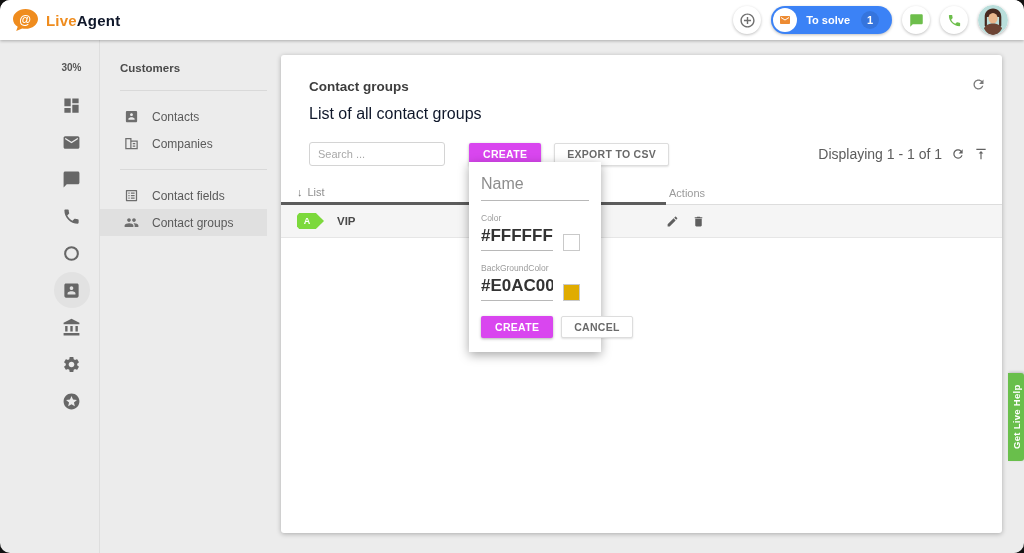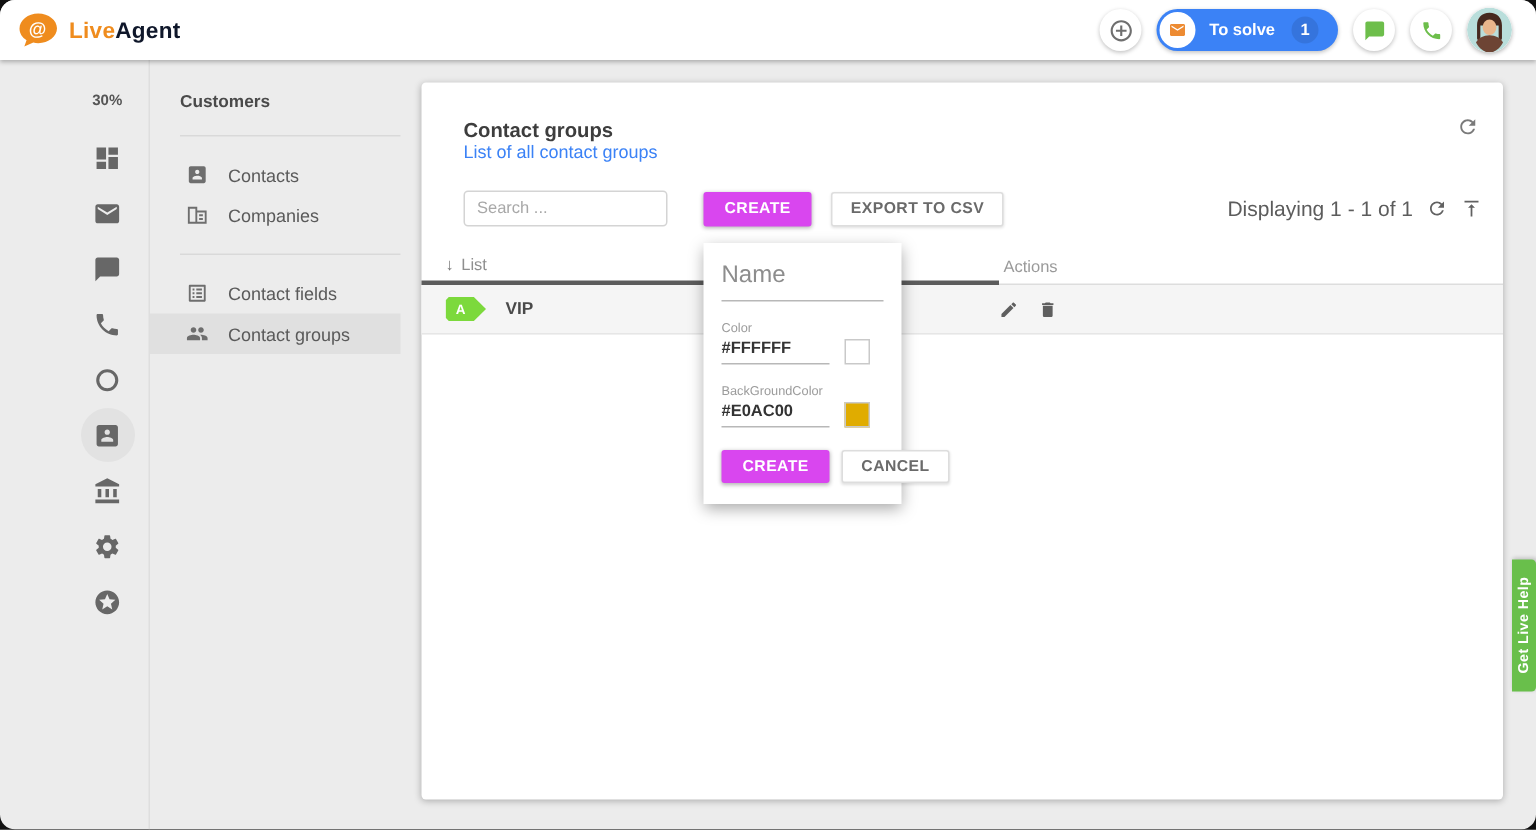--- a/index.html
+++ b/index.html
@@ -38,21 +38,21 @@
   .side-group { margin-bottom: 12px; }
   .side-item { display: flex; align-items: center; gap: 13px; height: 27px; padding-left: 24px; margin-left: -20px; font-size: 12px; color: #5a5a5a; cursor: pointer; }
   .side-item svg { width: 15px; height: 15px; fill: #6e6e6e; flex-shrink: 0; }
   .side-item.selected { background: #e0e0e0; }
 
   
   .main { flex: 1; padding: 15px 22px 20px 0; }
   .card { position: relative; height: 478px; background: #fff; border-radius: 3px; box-shadow: 0 1px 5px rgba(0,0,0,.28); }
   .card-header { padding: 24px 30px 0 28px; }
   .card-title { font-size: 13.5px; font-weight: bold; color: #3d3d3d; }
-  .card-subtitle { font-size: 12px; color: #3b82f6; }
+  .card-subtitle { font-size: 16px; color: #0f172a; margin-top: 11px; }
   .card-refresh { position: absolute; top: 22px; right: 16px; cursor: pointer; }
   .card-refresh svg { width: 15px; height: 15px; fill: #7a7a7a; }
 
   .toolbar { display: flex; align-items: center; margin-top: 19px; padding: 0 14px 0 28px; }
   .search-input { width: 136px; height: 24px; border: 1px solid #d4d4d4; border-radius: 3px; padding: 0 8px; font-size: 11px; color: #555; outline: none; font-family: "Liberation Sans", sans-serif; }
   .search-input::placeholder { color: #a8a8a8; }
   .btn { height: 23px; font-size: 10.5px; font-weight: bold; letter-spacing: .3px; border: none; border-radius: 2px; cursor: pointer; font-family: "Liberation Sans", sans-serif; }
   .btn-orange { background: #d946ef; color: #fff; padding: 0 14px; box-shadow: 0 1px 3px rgba(0,0,0,.3); }
   .btn-white { background: #fff; color: #6a6a6a; border: 1px solid #ddd; padding: 0 12px; box-shadow: 0 1px 2px rgba(0,0,0,.12); }
   .toolbar .btn-orange { margin-left: 24px; }
@@ -73,21 +73,21 @@
   .td-actions { flex: 1; display: flex; align-items: center; gap: 13px; }
   .td-actions svg { width: 13px; height: 13px; fill: #5f5f5f; cursor: pointer; }
 
   
   .popup { position: absolute; left: 188px; top: 107px; width: 132px; background: #fff; box-shadow: 0 3px 10px rgba(0,0,0,.35); padding: 13px 12px 14px; z-index: 10; }
   .popup-name { width: 100%; border: none; border-bottom: 1px solid #b8b8b8; font-size: 16px; padding-bottom: 7px; outline: none; color: #444; font-family: "Liberation Sans", sans-serif; }
   .popup-name::placeholder { color: #8d8d8d; }
   .field { margin-top: 12px; }
   .field-label { font-size: 8.5px; color: #9b9b9b; margin-bottom: 3px; }
   .field-row { display: flex; align-items: flex-end; }
-  .hex-input { width: 72px; border: none; border-bottom: 1px solid #b8b8b8; font-size: 11px; font-weight: bold; color: #333; padding-bottom: 4px; outline: none; font-family: "Liberation Sans", sans-serif; }
+  .hex-input { width: 72px; border: none; border-bottom: 1px solid #b8b8b8; font-size: 17px; font-weight: bold; color: #333; padding-bottom: 4px; outline: none; font-family: "Liberation Sans", sans-serif; }
   .swatch { width: 17px; height: 17px; margin-left: 10px; border: 1px solid #c9c9c9; cursor: pointer; }
   .popup-buttons { display: flex; gap: 8px; margin-top: 15px; }
   .popup-buttons .btn { height: 22px; }
 
   
   .help-tab { position: absolute; right: 0; top: 373px; width: 16px; height: 88px; background: #69bf4b; border-radius: 3px 0 0 3px; color: #fff; font-size: 9.5px; font-weight: bold; letter-spacing: .3px; display: flex; align-items: center; justify-content: center; writing-mode: vertical-rl; transform: rotate(180deg); transform-origin: center; cursor: pointer; z-index: 30; box-shadow: -1px 1px 3px rgba(0,0,0,.2); }
 </style>
 </head>
 <body>
 

